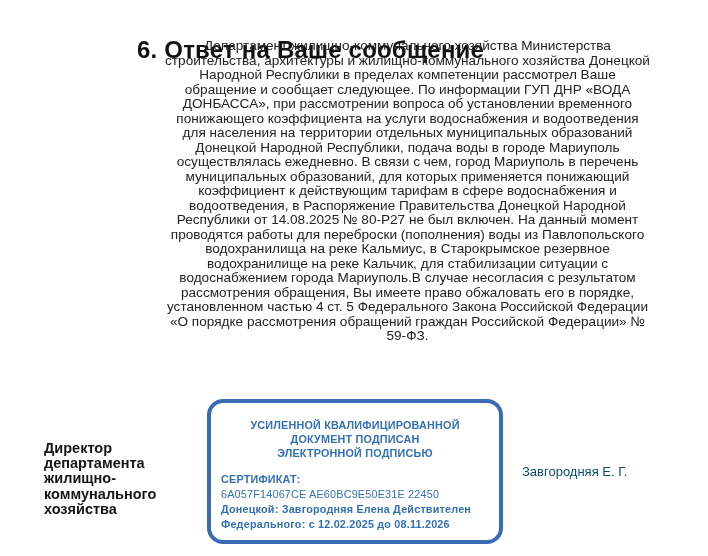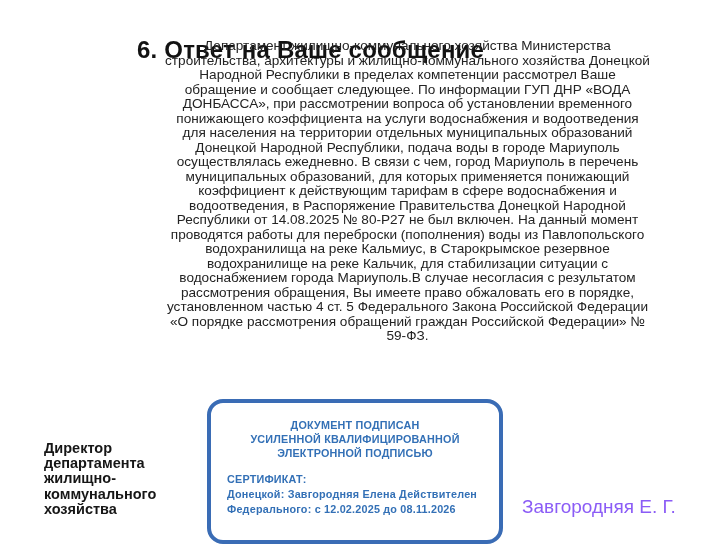--- a/index.html
+++ b/index.html
@@ -39,24 +39,23 @@
     width: 118px;
     font-size: 14.5px;
     line-height: 15.2px;
     font-weight: bold;
     color: #161616;
   }
   .sig-name {
     position: absolute;
     left: 522px;
     top: 464px;
-    font-size: 19px;
-    color: #8b5cf6;
+    font-size: 13px;
+    color: #0c4a6e;
     white-space: nowrap;
-    margin-top: 32px;
   }
   .stamp {
     position: absolute;
     left: 207px;
     top: 399px;
     width: 296px;
     height: 145px;
     box-sizing: border-box;
     border: 4px solid #3a6cb5;
     border-radius: 16px;
@@ -65,21 +64,21 @@
   }
   .stamp-title {
     margin-top: 15px;
     text-align: center;
     font-weight: bold;
     font-size: 10.8px;
     line-height: 14px;
     letter-spacing: 0.2px;
   }
   .stamp-details {
-    margin: 12px 10px 0 16px;
+    margin: 12px 10px 0 10px;
     font-size: 10.8px;
     line-height: 15px;
     font-weight: bold;
     letter-spacing: 0.2px;
   }
   .cert-number {
     font-weight: normal;
   }
 </style>
 </head>
@@ -88,26 +87,27 @@
 <main>
 
   <h1 class="page-title">6. Ответ на Ваше сообщение</h1>
 
   <p class="body-text">Департамент жилищно-коммунального хозяйства Министерства строительства, архитектуры и жилищно-коммунального хозяйства Донецкой Народной Республики в пределах компетенции рассмотрел Ваше обращение и сообщает следующее. По информации ГУП ДНР «ВОДА ДОНБАССА», при рассмотрении вопроса об установлении временного понижающего коэффициента на услуги водоснабжения и водоотведения для населения на территории отдельных муниципальных образований Донецкой Народной Республики, подача воды в городе Мариуполь осуществлялась ежедневно. В связи с чем, город Мариуполь в перечень муниципальных образований, для которых применяется понижающий коэффициент к действующим тарифам в сфере водоснабжения и водоотведения, в Распоряжение Правительства Донецкой Народной Республики от 14.08.2025 № 80-Р27 не был включен. На данный момент проводятся работы для переброски (пополнения) воды из Павлопольского водохранилища на реке Кальмиус, в Старокрымское резервное водохранилище на реке Кальчик, для стабилизации ситуации с водоснабжением города Мариуполь.В случае несогласия с результатом рассмотрения обращения, Вы имеете право обжаловать его в порядке, установленном частью 4 ст. 5 Федерального Закона Российской Федерации «О порядке рассмотрения обращений граждан Российской Федерации» № 59-ФЗ.</p>
 
   <div class="sig-position">Директор департамента жилищно-коммунального хозяйства</div>
 
   <div class="stamp">
     <div class="stamp-title">
+      <div>УСИЛЕННОЙ КВАЛИФИЦИРОВАННОЙ</div>
       <div>ДОКУМЕНТ ПОДПИСАН</div>
-      <div>УСИЛЕННОЙ КВАЛИФИЦИРОВАННОЙ</div>
       <div>ЭЛЕКТРОННОЙ ПОДПИСЬЮ</div>
     </div>
     <div class="stamp-details">
       <div>СЕРТИФИКАТ:</div>
+      <div class="cert-number">6A057F14067CE AE60BC9E50E31E 22450</div>
       <div><span>Донецкой:</span> <span>Завгородняя Елена Действителен</span></div>
       <div><span>Федерального:</span> <span>с 12.02.2025 до 08.11.2026</span></div>
     </div>
   </div>
 
   <div class="sig-name">Завгородняя Е. Г.</div>
 
 </main>
 
 </body></html>

